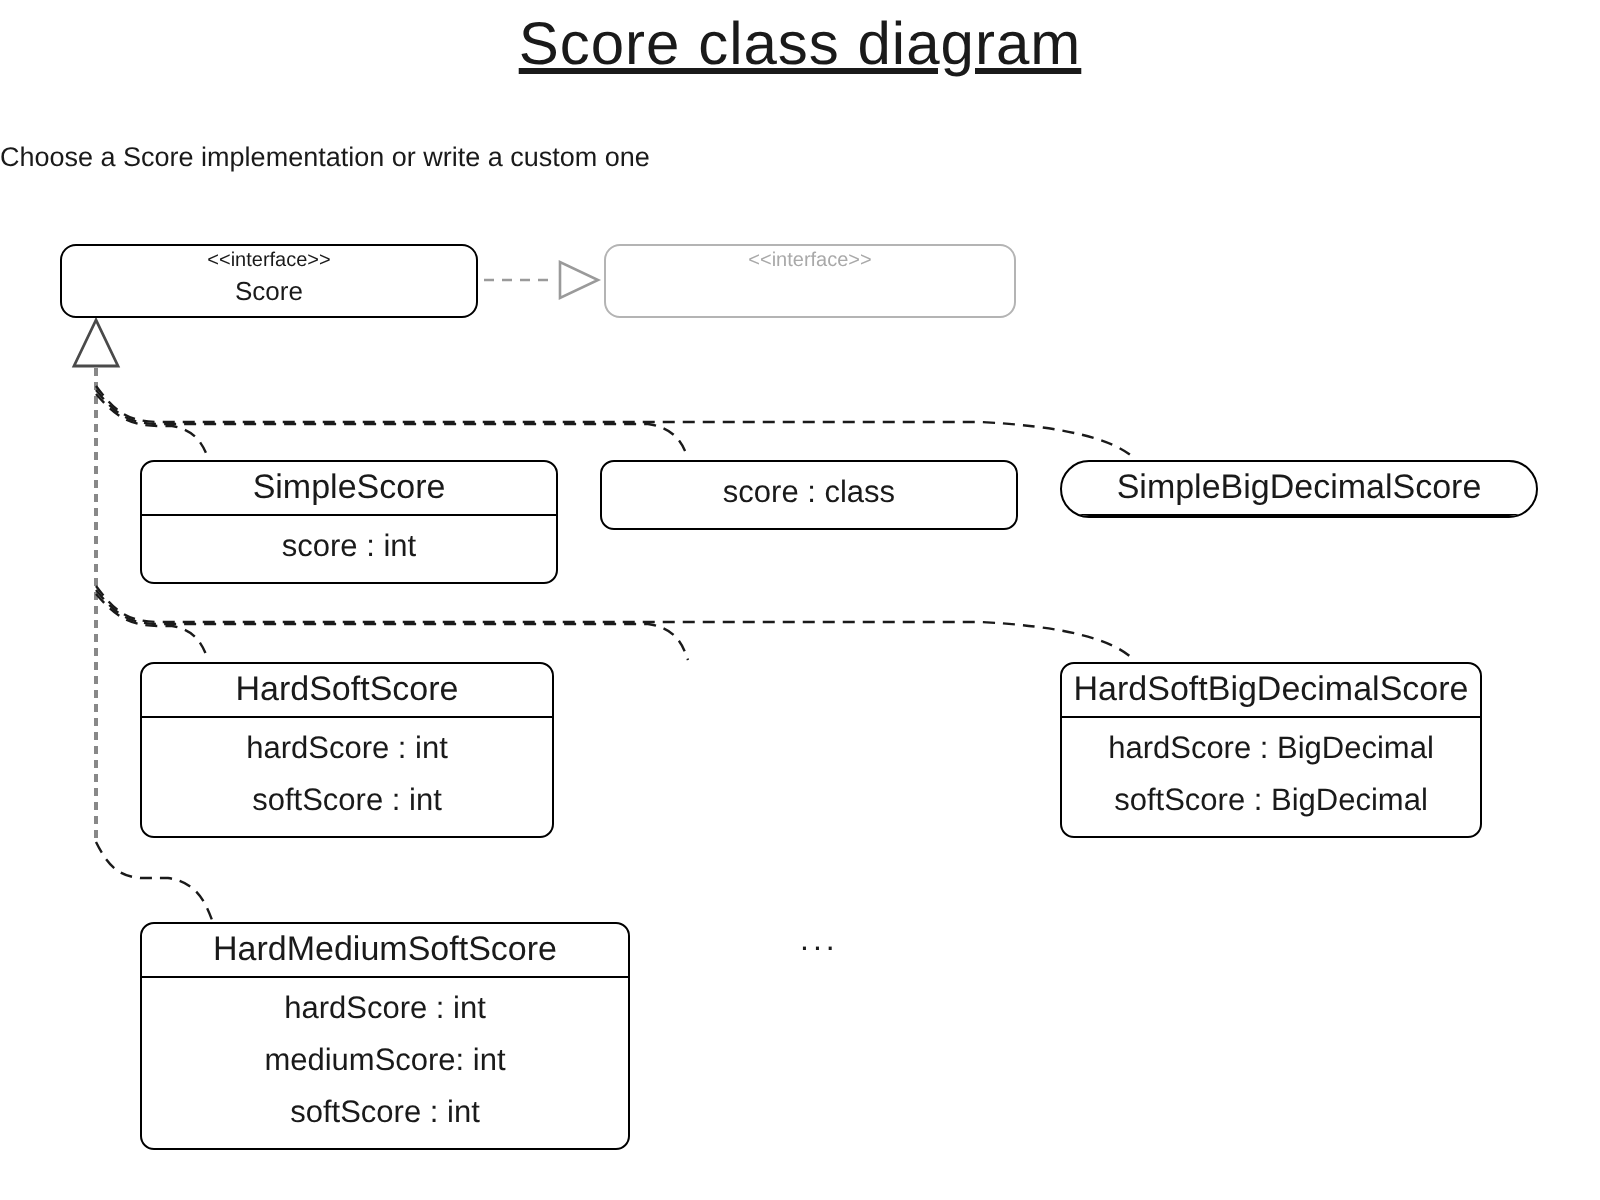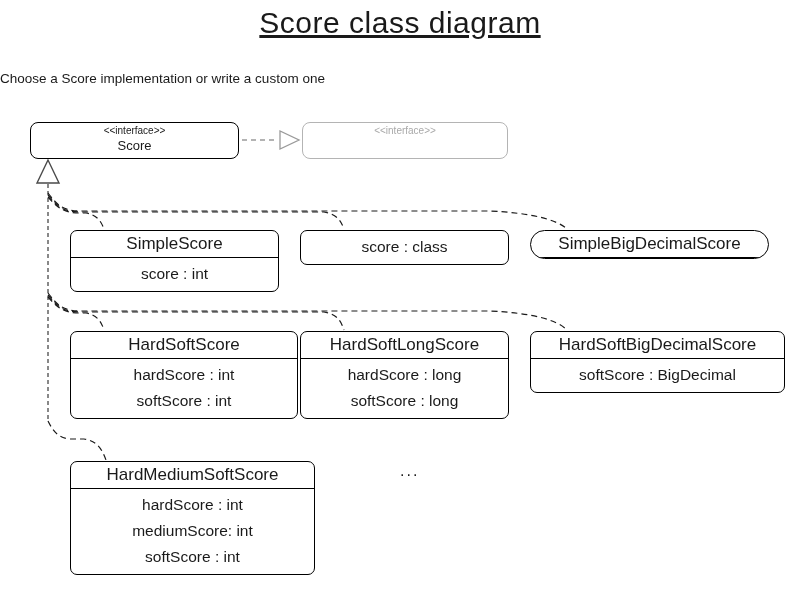--- a/index.html
+++ b/index.html
@@ -33,23 +33,23 @@
   .cls .ctitle{
     text-align:center;font-size:17px;line-height:23px;height:25px;
     border-bottom:1.3px solid #000;padding:1px 3px 0 3px;white-space:nowrap;
   }
   .cls .attrs{padding:3px 9px 4px 9px;font-size:15.5px;line-height:26px;}
   .cls .attr{white-space:nowrap;text-align:center;}
 
   .pos-simple-score        {left:70px; top:230px; width:209px;}
   .pos-simple-long-score   {left:300px;top:230px; width:209px;}
   .pos-simple-bigdec-score {left:530px;top:230px; width:239px;border-radius:31px;}
-  .pos-hardsoft-score      {left:70px; top:331px; width:228px;}
+  .pos-hardsoft-score      {left:70px; top:331px; width:207px;}
   .pos-hardsoft-long-score {left:300px;top:331px; width:209px;}
-  .pos-hardsoft-bigdec-score{left:530px;top:331px;width:255px;}
+  .pos-hardsoft-bigdec-score{left:530px;top:331px;width:211px;}
   .pos-hardmediumsoft-score{left:70px; top:461px; width:245px;}
 
   .ellipsis{position:absolute;left:400px;top:462px;font-size:16px;letter-spacing:2px;}
 </style>
 </head>
 <body>
 
 <div class="canvas">
 
   <div class="page-title">Score class diagram</div>
@@ -102,31 +102,25 @@
   </div>
 
   <div class="cls pos-hardsoft-score">
     <div class="ctitle">HardSoftScore</div>
     <div class="attrs">
       <div class="attr">hardScore : int</div>
       <div class="attr">softScore : int</div>
     </div>
   </div>
 
-  <div class="cls pos-hardsoft-long-score">
-    <div class="ctitle">HardSoftLongScore</div>
-    <div class="attrs">
-      <div class="attr">hardScore : long</div>
-      <div class="attr">softScore : long</div>
-    </div>
-  </div>
 
   <div class="cls pos-hardsoft-bigdec-score">
     <div class="ctitle">HardSoftBigDecimalScore</div>
     <div class="attrs">
+      <div class="attr">hardScore : BigDecimal</div>
       <div class="attr">softScore : BigDecimal</div>
     </div>
   </div>
 
   <div class="cls pos-hardmediumsoft-score">
     <div class="ctitle">HardMediumSoftScore</div>
     <div class="attrs">
       <div class="attr">hardScore : int</div>
       <div class="attr">mediumScore: int</div>
       <div class="attr">softScore : int</div>

